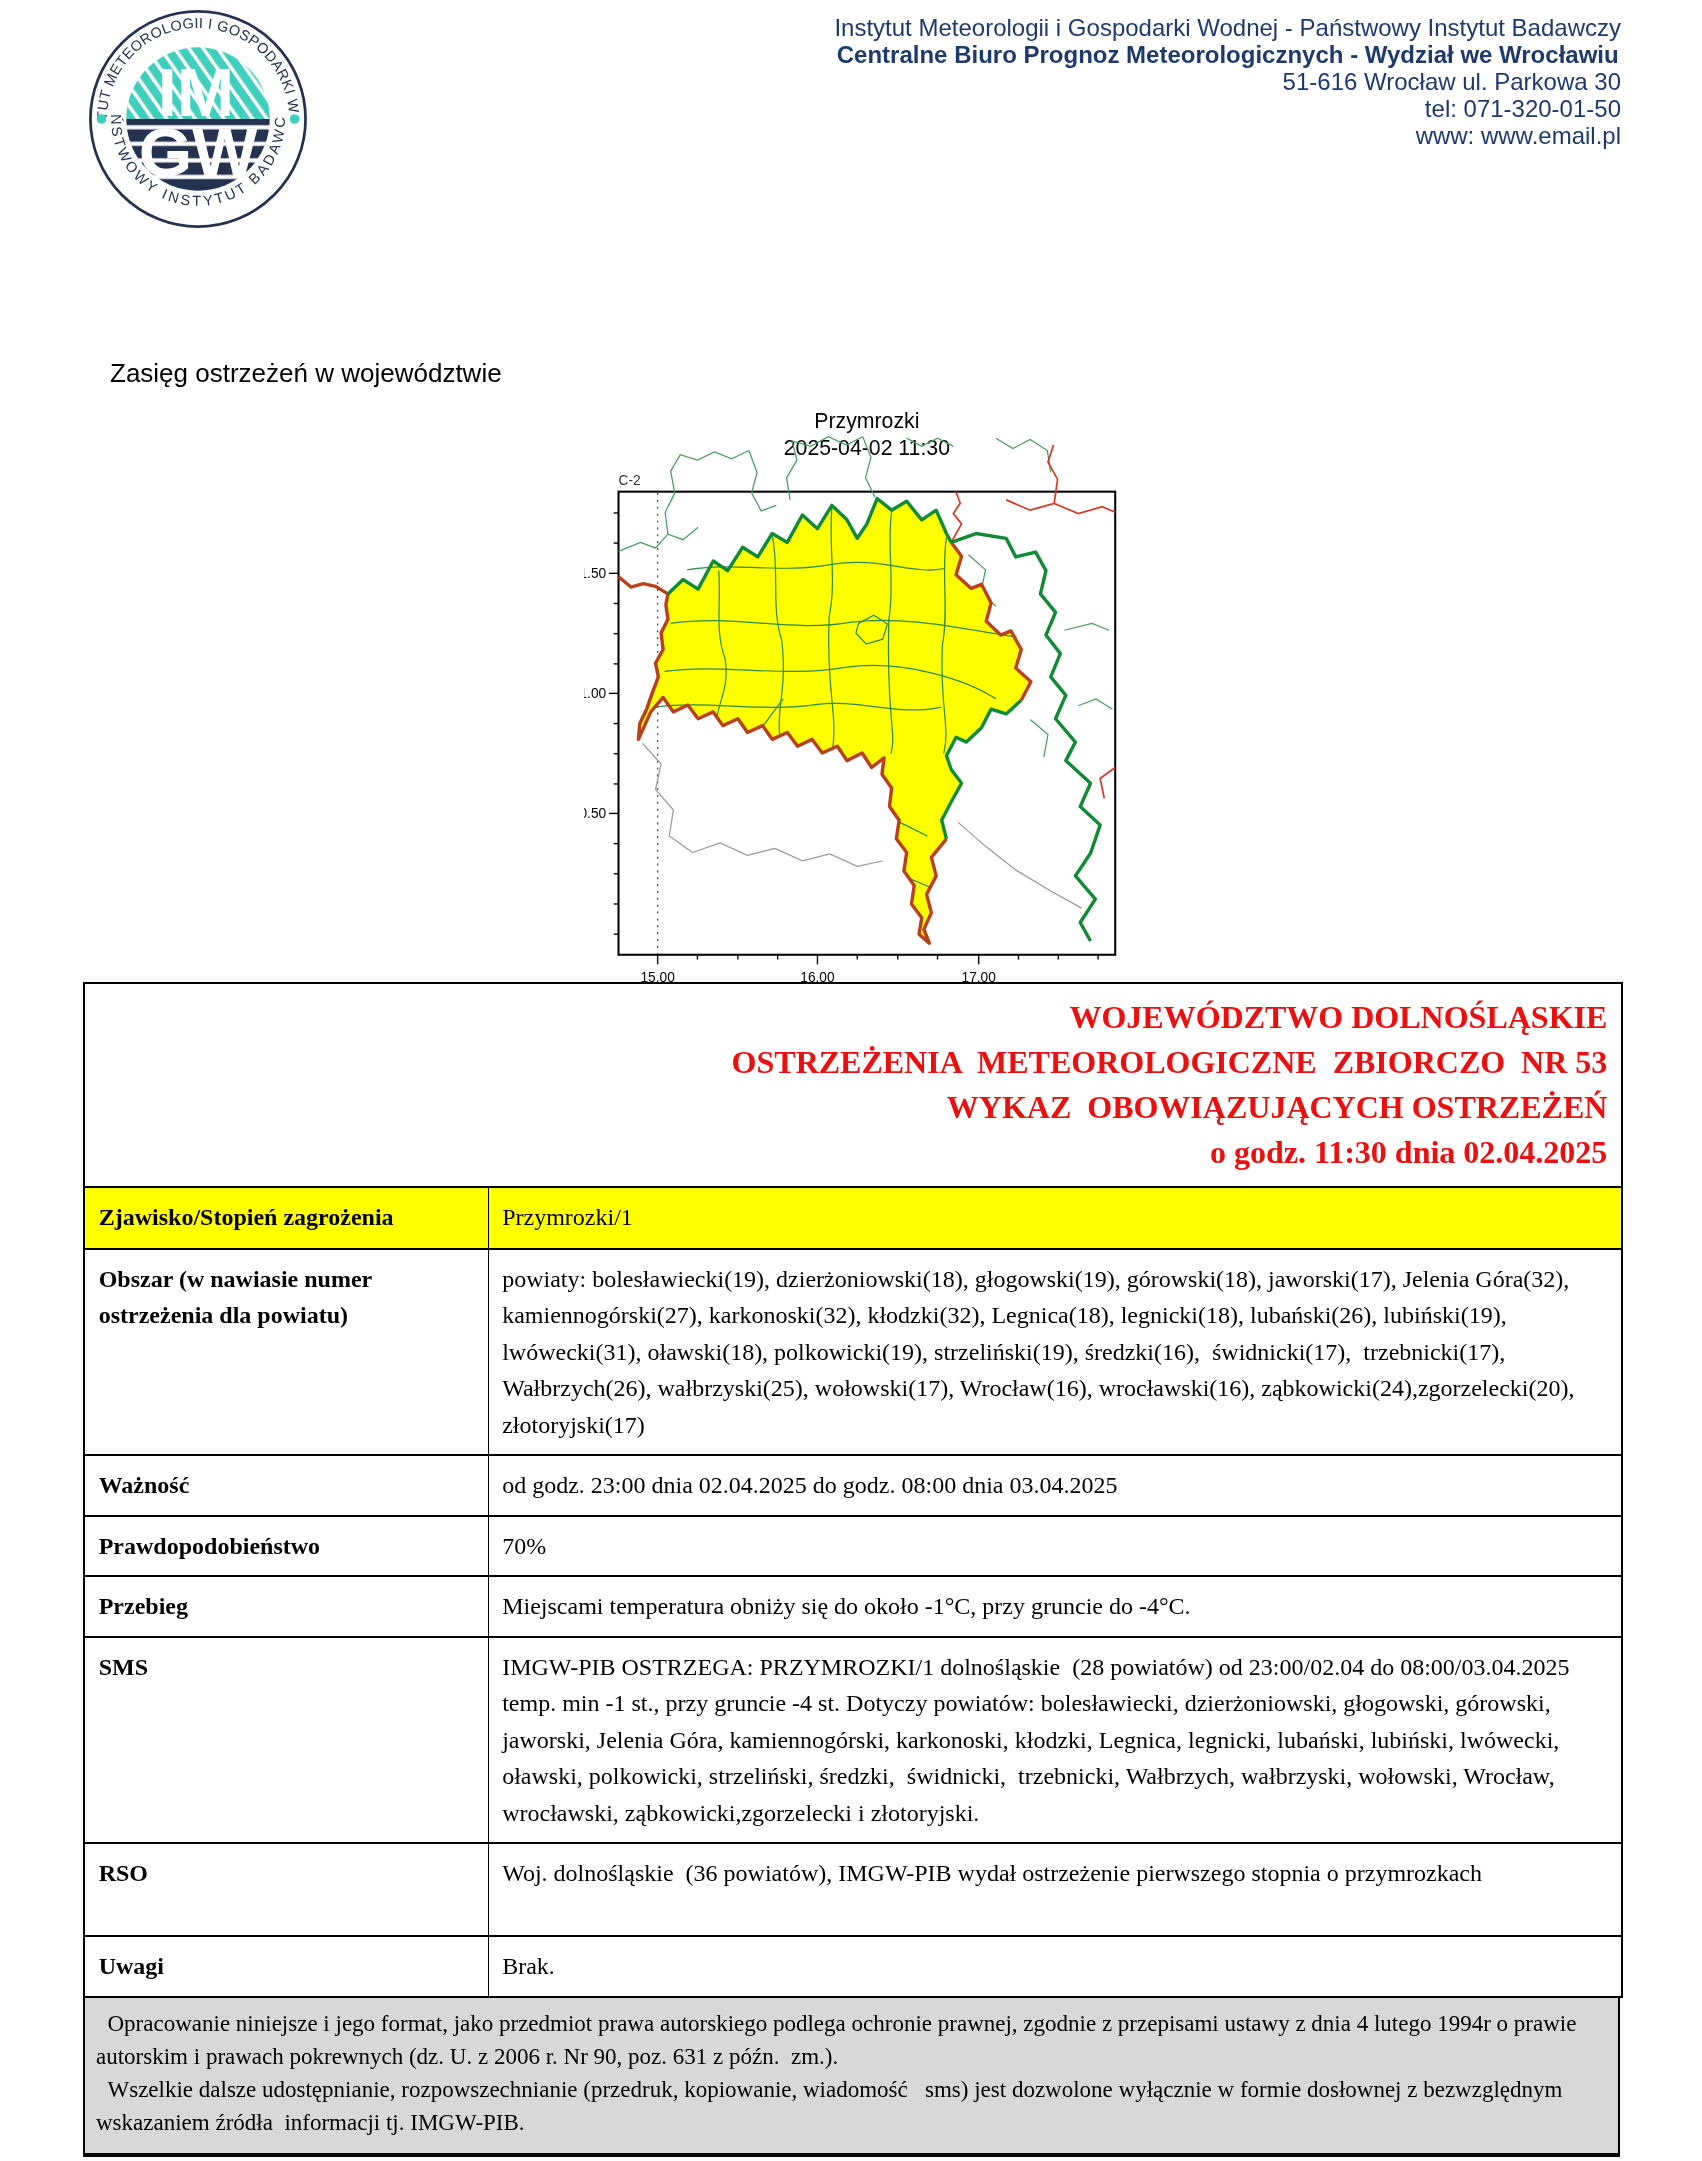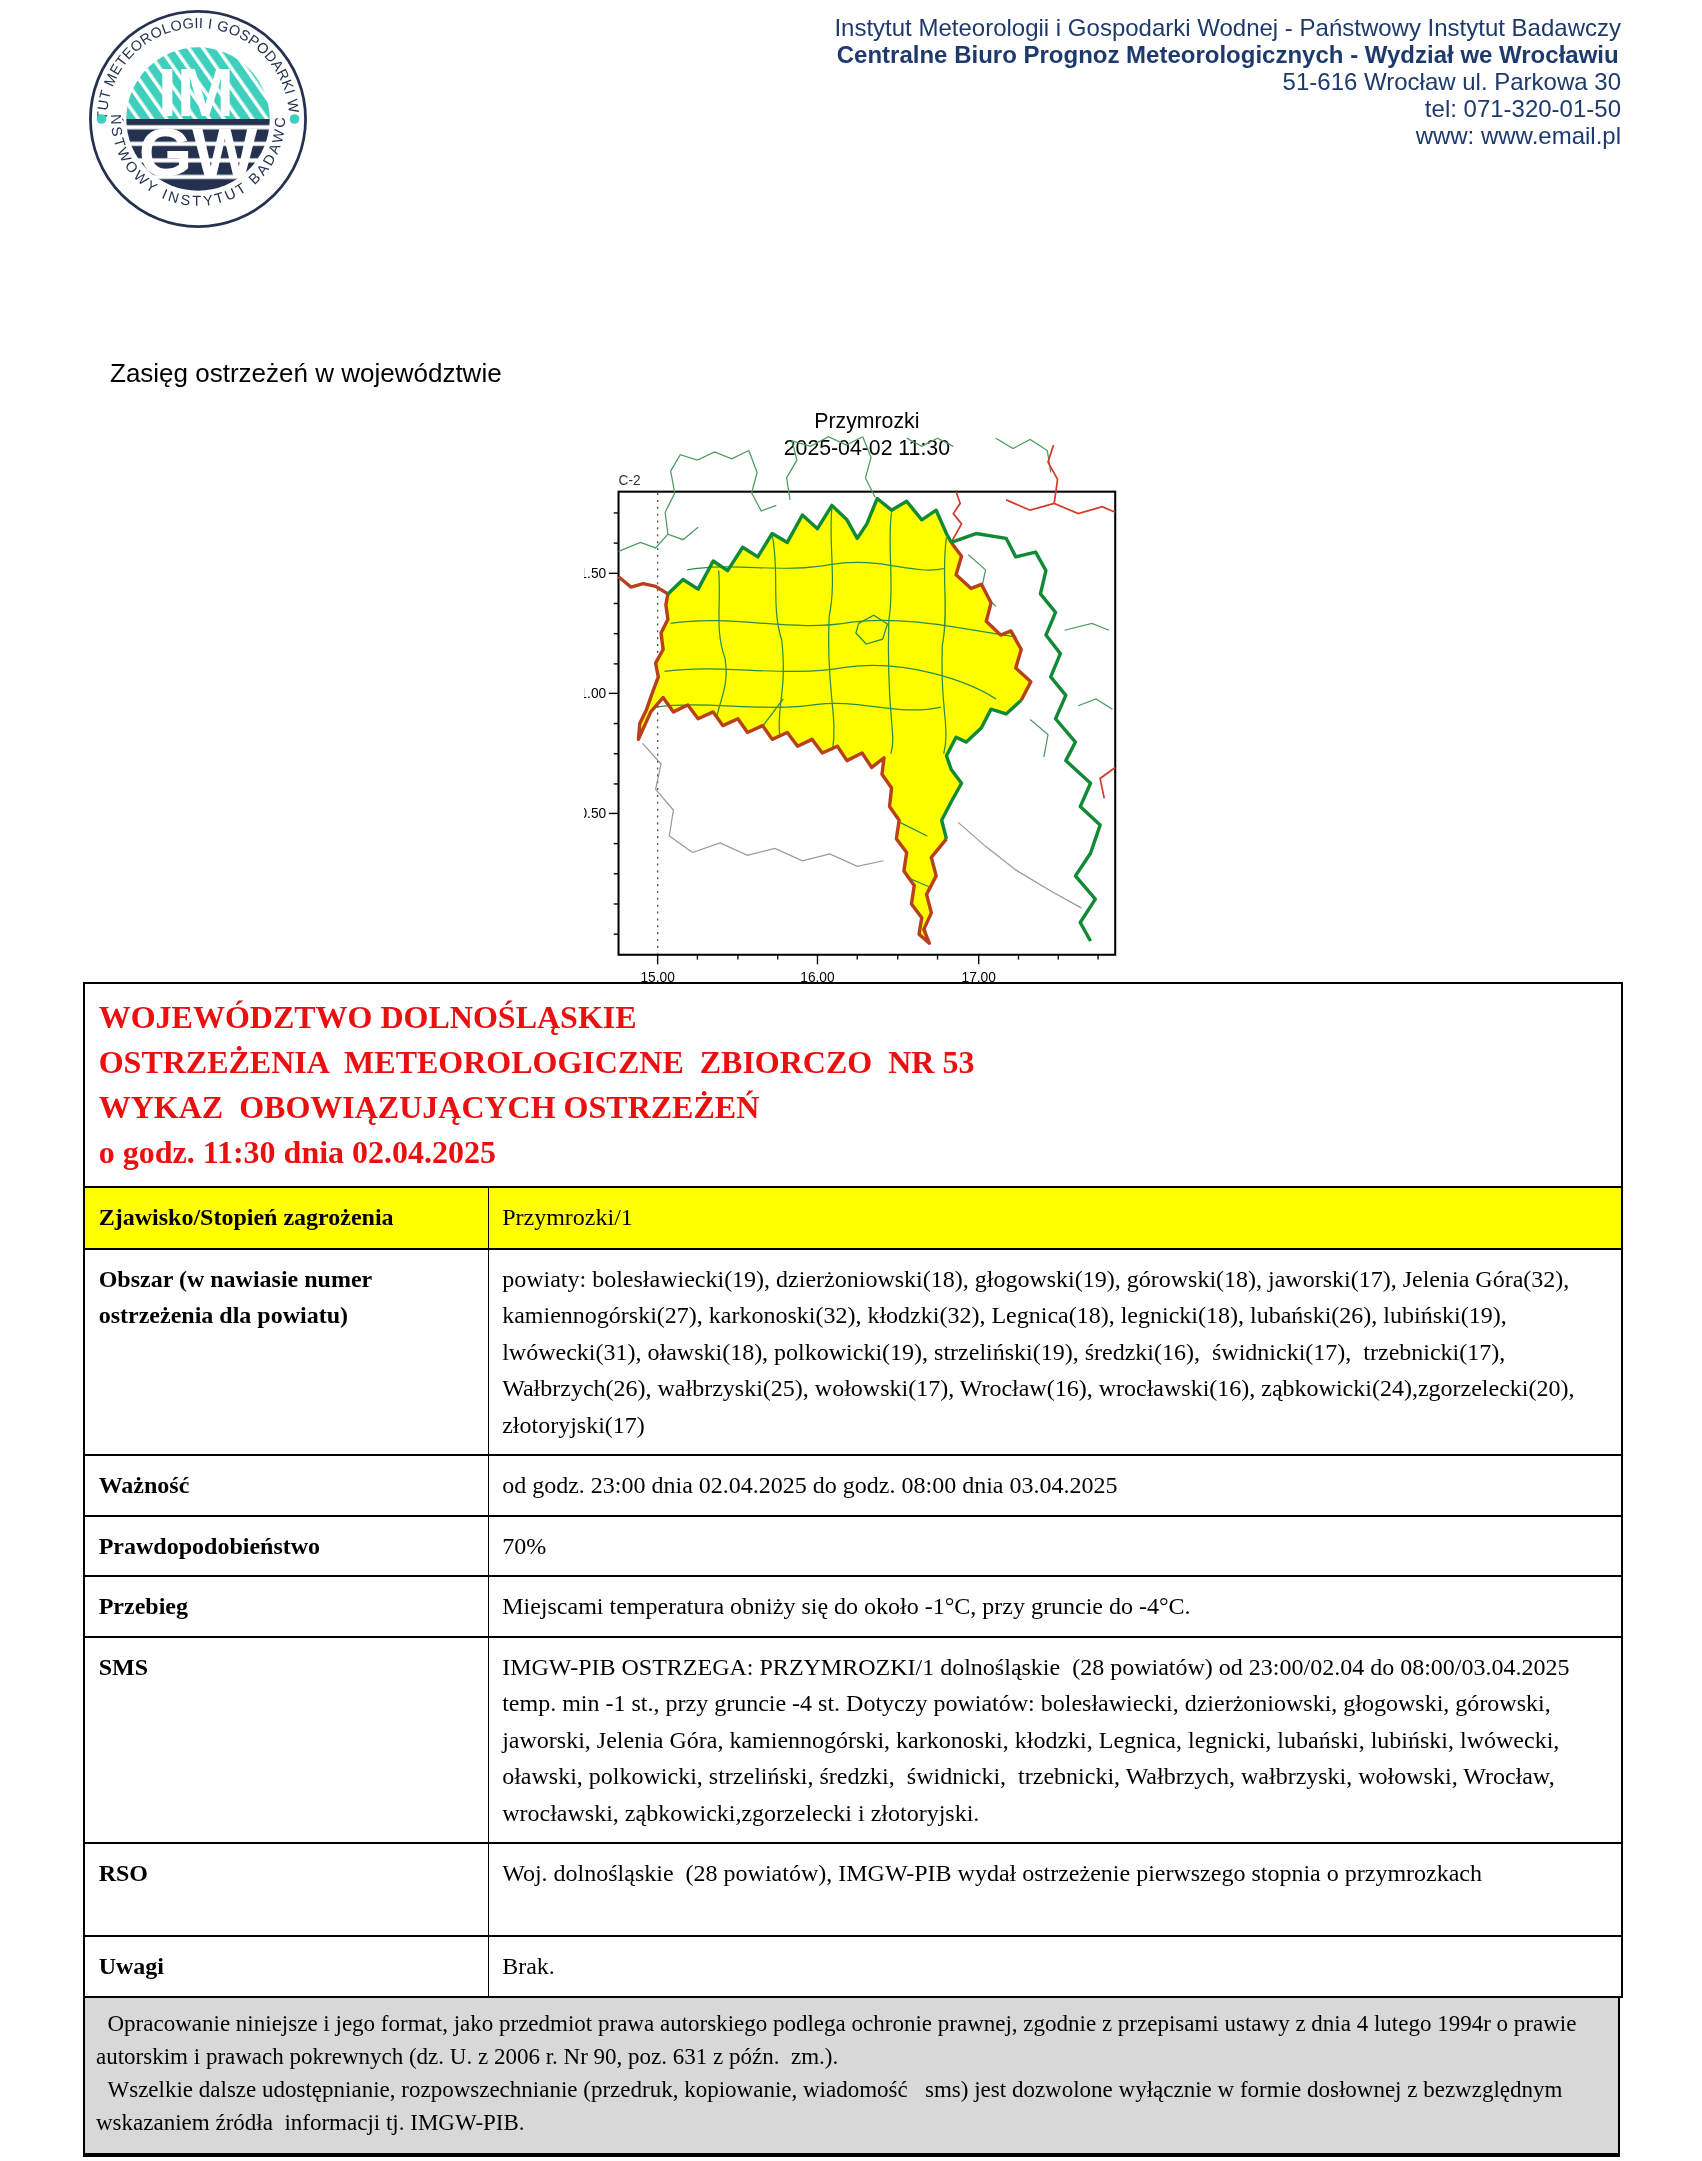--- a/index.html
+++ b/index.html
@@ -15,21 +15,21 @@
                  font-size:26px;color:#000;}
   .mapsvg{position:absolute;left:584px;top:397px;width:563px;height:590px;}
   .mapsvg text{font-family:"Liberation Sans",sans-serif;}
   
   .bulletin{position:absolute;left:83px;top:982px;width:1537px;
             font-family:"Liberation Serif",serif;}
   table.tbl{border-collapse:collapse;width:1537px;border:2.1px solid #000;table-layout:fixed;}
   table.tbl td{border-top:2.7px solid #000;border-bottom:2.7px solid #000;
                border-left:1.4px solid #000;border-right:1.4px solid #000;
                vertical-align:top;padding:11px 13.7px;font-size:24px;color:#000;}
-  td.ttl{ text-align:left;padding:18px 6.9px 13.7px 6.9px;}
+  td.ttl{ text-align:right;padding:18px 6.9px 13.7px 6.9px;}
   .ttl div{font-weight:bold;font-size:32px;line-height:45px;color:#ea1010;white-space:pre-wrap;}
   td.lab{font-weight:bold;white-space:pre-wrap;line-height:1.5;}
   td.val{white-space:pre-wrap;line-height:1.52;}
   tr.hl td{background:#ffff00;}
   tr.r1 td{height:38px;}
   tr.r3 td,tr.r4 td,tr.r5 td{height:33px;}
   tr.r7 td{height:69px;}
   tr.r8 td{height:30px;}
   .footer{border:2.1px solid #000;border-top:0;border-bottom:4.8px solid #000;
           background:#d8d8d8;padding:9.6px 11px 13.7px 11px;}
@@ -242,21 +242,21 @@
       <tr class="r5">
         <td class="lab">Przebieg</td>
         <td class="val">Miejscami temperatura obniży się do około -1°C, przy gruncie do -4°C.</td>
       </tr>
       <tr class="r6">
         <td class="lab">SMS</td>
         <td class="val">IMGW-PIB OSTRZEGA: PRZYMROZKI/1 dolnośląskie  (28 powiatów) od 23:00/02.04 do 08:00/03.04.2025 temp. min -1 st., przy gruncie -4 st. Dotyczy powiatów: bolesławiecki, dzierżoniowski, głogowski, górowski, jaworski, Jelenia Góra, kamiennogórski, karkonoski, kłodzki, Legnica, legnicki, lubański, lubiński, lwówecki, oławski, polkowicki, strzeliński, średzki,  świdnicki,  trzebnicki, Wałbrzych, wałbrzyski, wołowski, Wrocław, wrocławski, ząbkowicki,zgorzelecki i złotoryjski.</td>
       </tr>
       <tr class="r7">
         <td class="lab">RSO</td>
-        <td class="val">Woj. dolnośląskie  (28 powiatów), IMGW-PIB wydał ostrzeżenie pierwszego stopnia o przymrozkach</td>
+        <td class="val">Woj. dolnośląskie  (36 powiatów), IMGW-PIB wydał ostrzeżenie pierwszego stopnia o przymrozkach</td>
       </tr>
       <tr class="r8">
         <td class="lab">Uwagi</td>
         <td class="val">Brak.</td>
       </tr>
     </tbody>
       </table>
 
     <div class="footer">
       <p>  Opracowanie niniejsze i jego format, jako przedmiot prawa autorskiego podlega ochronie prawnej, zgodnie z przepisami ustawy z dnia 4 lutego 1994r o prawie autorskim i prawach pokrewnych (dz. U. z 2006 r. Nr 90, poz. 631 z późn.  zm.).</p>

